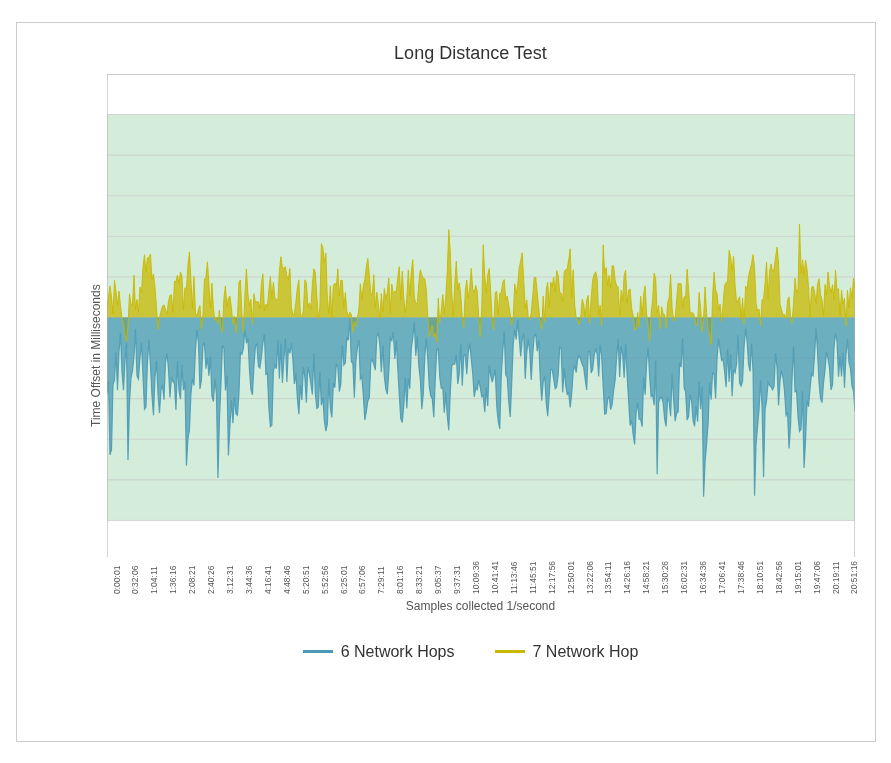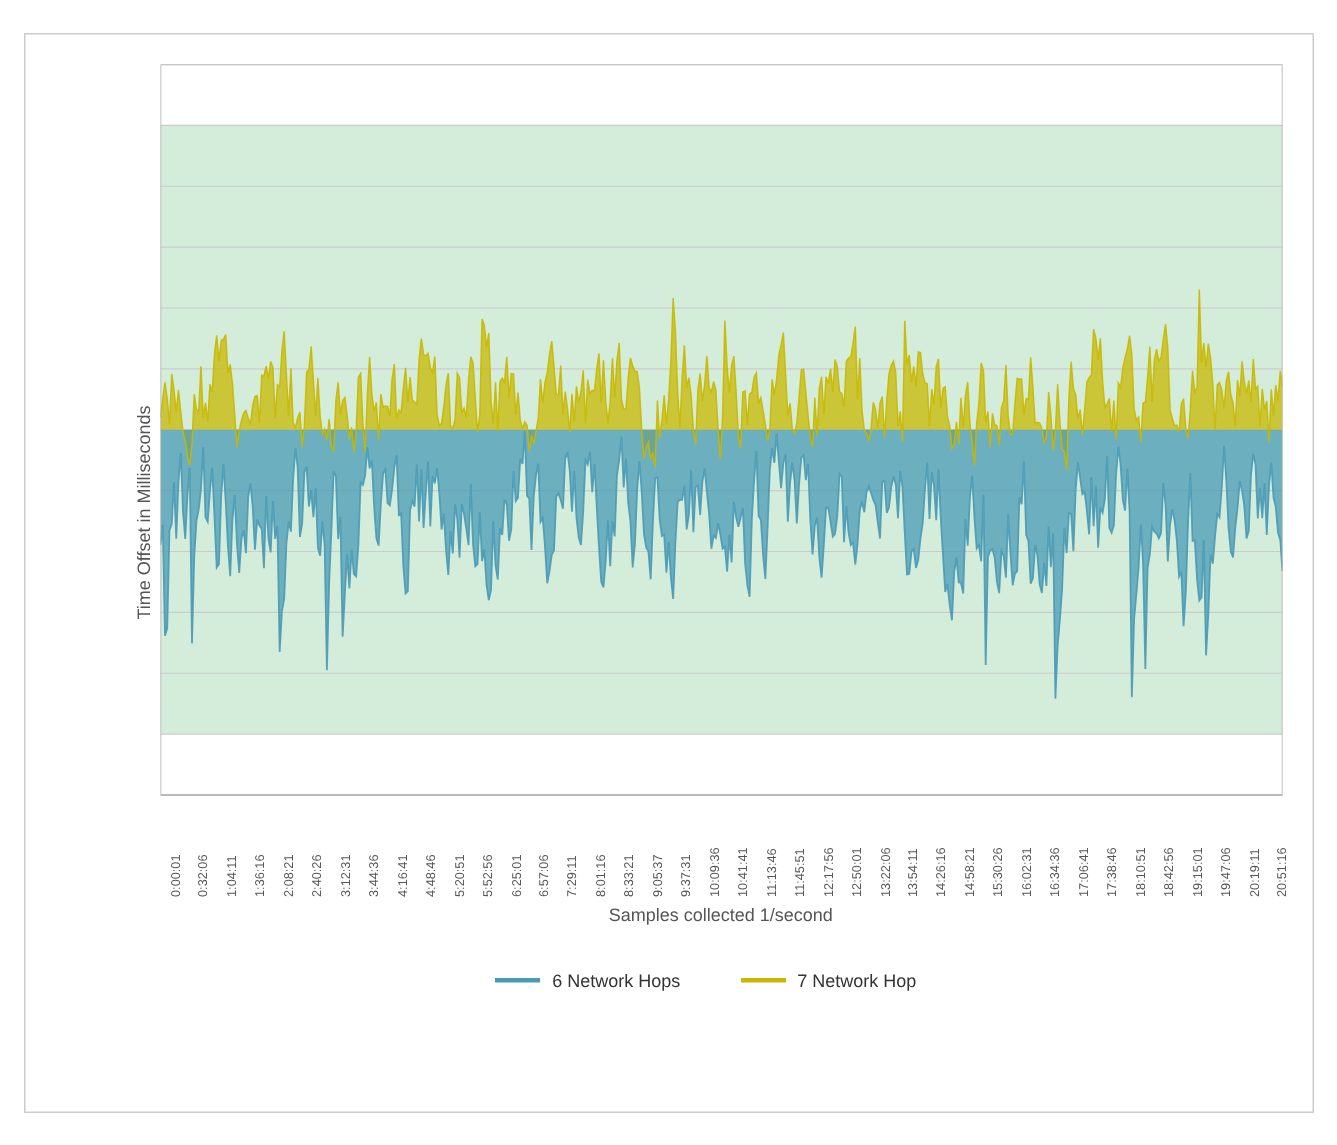--- a/index.html
+++ b/index.html
@@ -87,36 +87,37 @@
       display: flex;
       justify-content: center;
       gap: 40px;
       margin-top: 6px;
       flex-shrink: 0;
     }
     .legend-item {
       display: flex;
       align-items: center;
       gap: 8px;
-      font-size: 12px;
+      font-size: 16px;
       color: #333;
     }
     .legend-line {
       width: 30px;
       height: 3px;
     }
     svg.chart-svg {
       width: 100%;
       height: 100%;
     }
   </style>
 </head>
 <body>
 
 <div class="chart-container">
+  <div class="chart-title">Long Distance Test</div>
   <div class="chart-body">
     <div class="y-axis-label">Time Offset in Milliseconds</div>
     <div class="chart-inner">
       <div class="plot-area-wrapper">
         <svg class="chart-svg" id="chart-svg">
             <rect x="0" y="40.583333333333314" width="748" height="405.83333333333337" fill="#d4edda"></rect>
             <line x1="0" y1="0" x2="748" y2="0" stroke="#ccc" stroke-width="0.8"></line>
             <text x="-5" y="4" text-anchor="end" font-size="11" fill="#555">1.2</text>
             <line x1="0" y1="40.583333333333314" x2="748" y2="40.583333333333314" stroke="#ccc" stroke-width="0.8"></line>
             <text x="-5" y="44.583333333333314" text-anchor="end" font-size="11" fill="#555">1</text>

